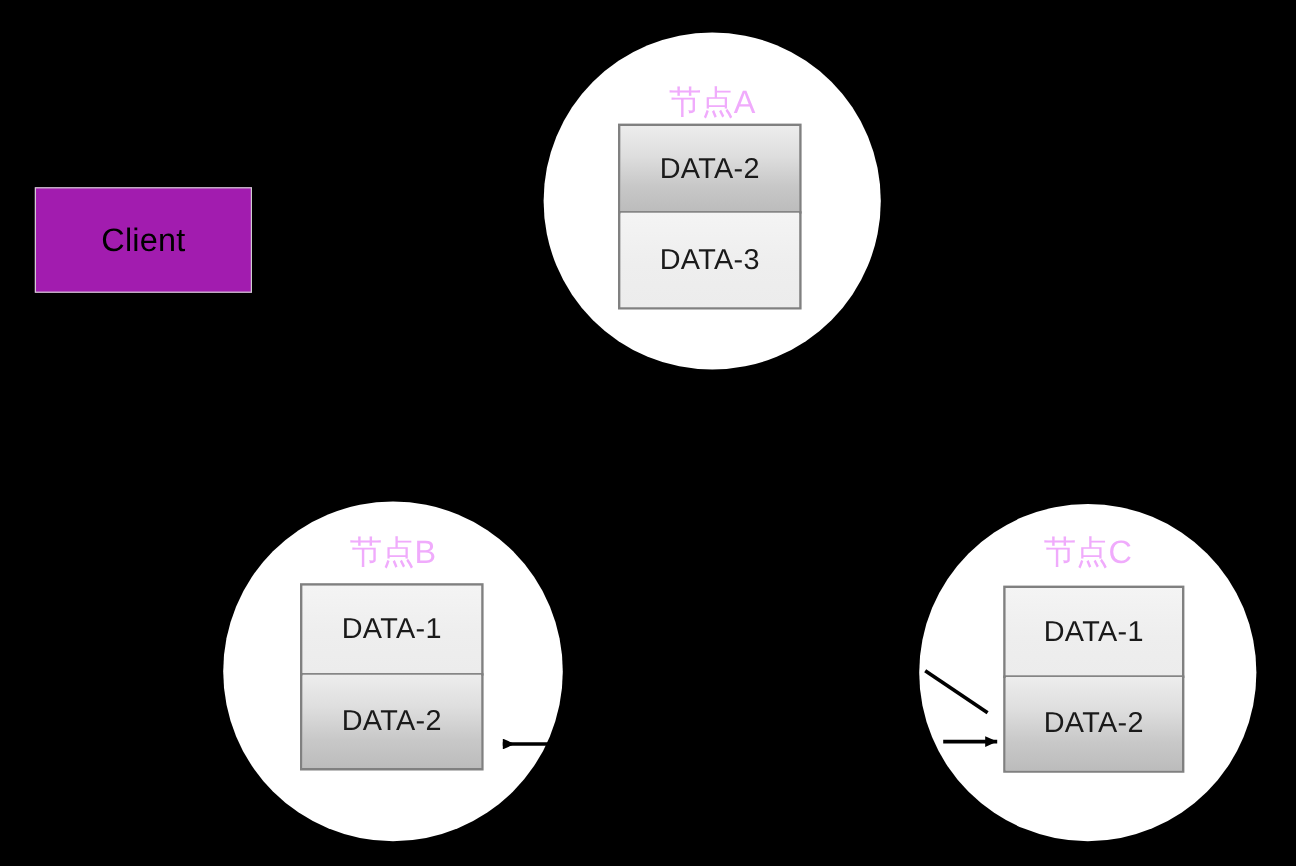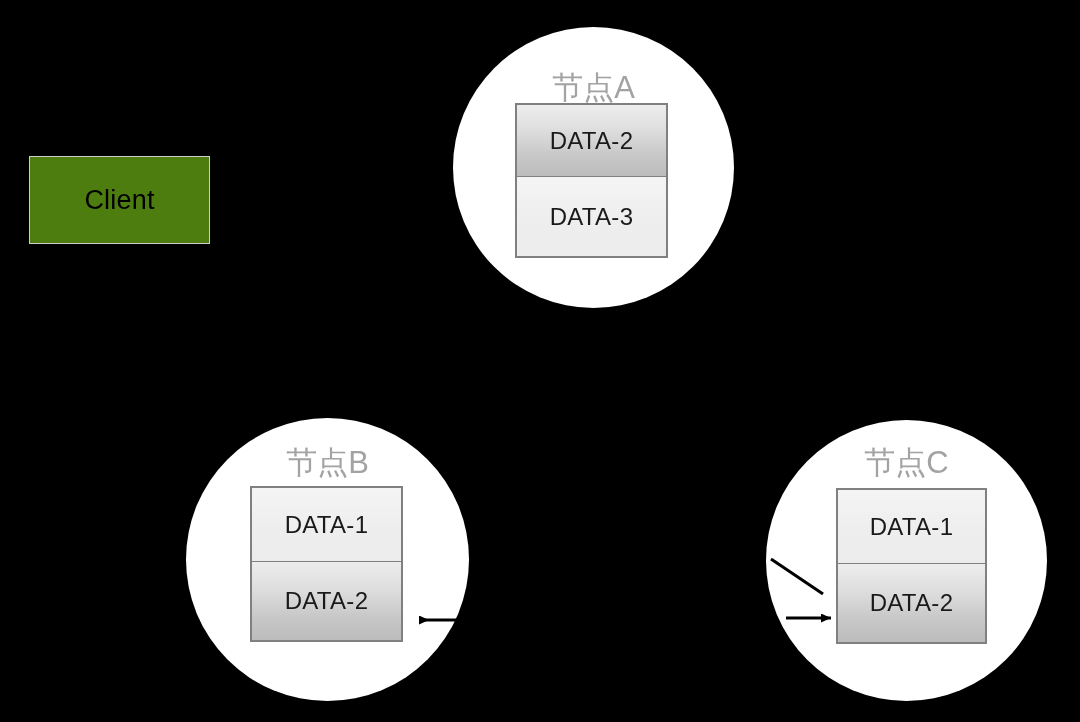--- a/index.html
+++ b/index.html
@@ -25,21 +25,21 @@
     width: 1080px;
     height: 722px;
   }
   
   .client-box {
     position: absolute;
     left: 29px;
     top: 156px;
     width: 181px;
     height: 88px;
-    background: #4d7c0f;
+    background: #a21caf;
     border: 1px solid #cfcfcf;
     box-sizing: border-box;
     display: flex;
     align-items: center;
     justify-content: center;
   }
   .client-label {
     font-size: 27px;
     color: #000000;
     letter-spacing: 0.2px;
@@ -52,22 +52,22 @@
     position: absolute;
     left: 0;
     top: 0;
     border-radius: 50%;
     background: #ffffff;
   }
   .node-title {
     position: absolute;
     width: 100%;
     text-align: center;
-    font-size: 31px;
-    color: #a3a3a3;
+    font-size: 27px;
+    color: #f0abfc;
     white-space: nowrap;
   }
   
   .data-stack {
     position: absolute;
     box-sizing: border-box;
   }
   .data-cell {
     position: relative;
     box-sizing: border-box;

